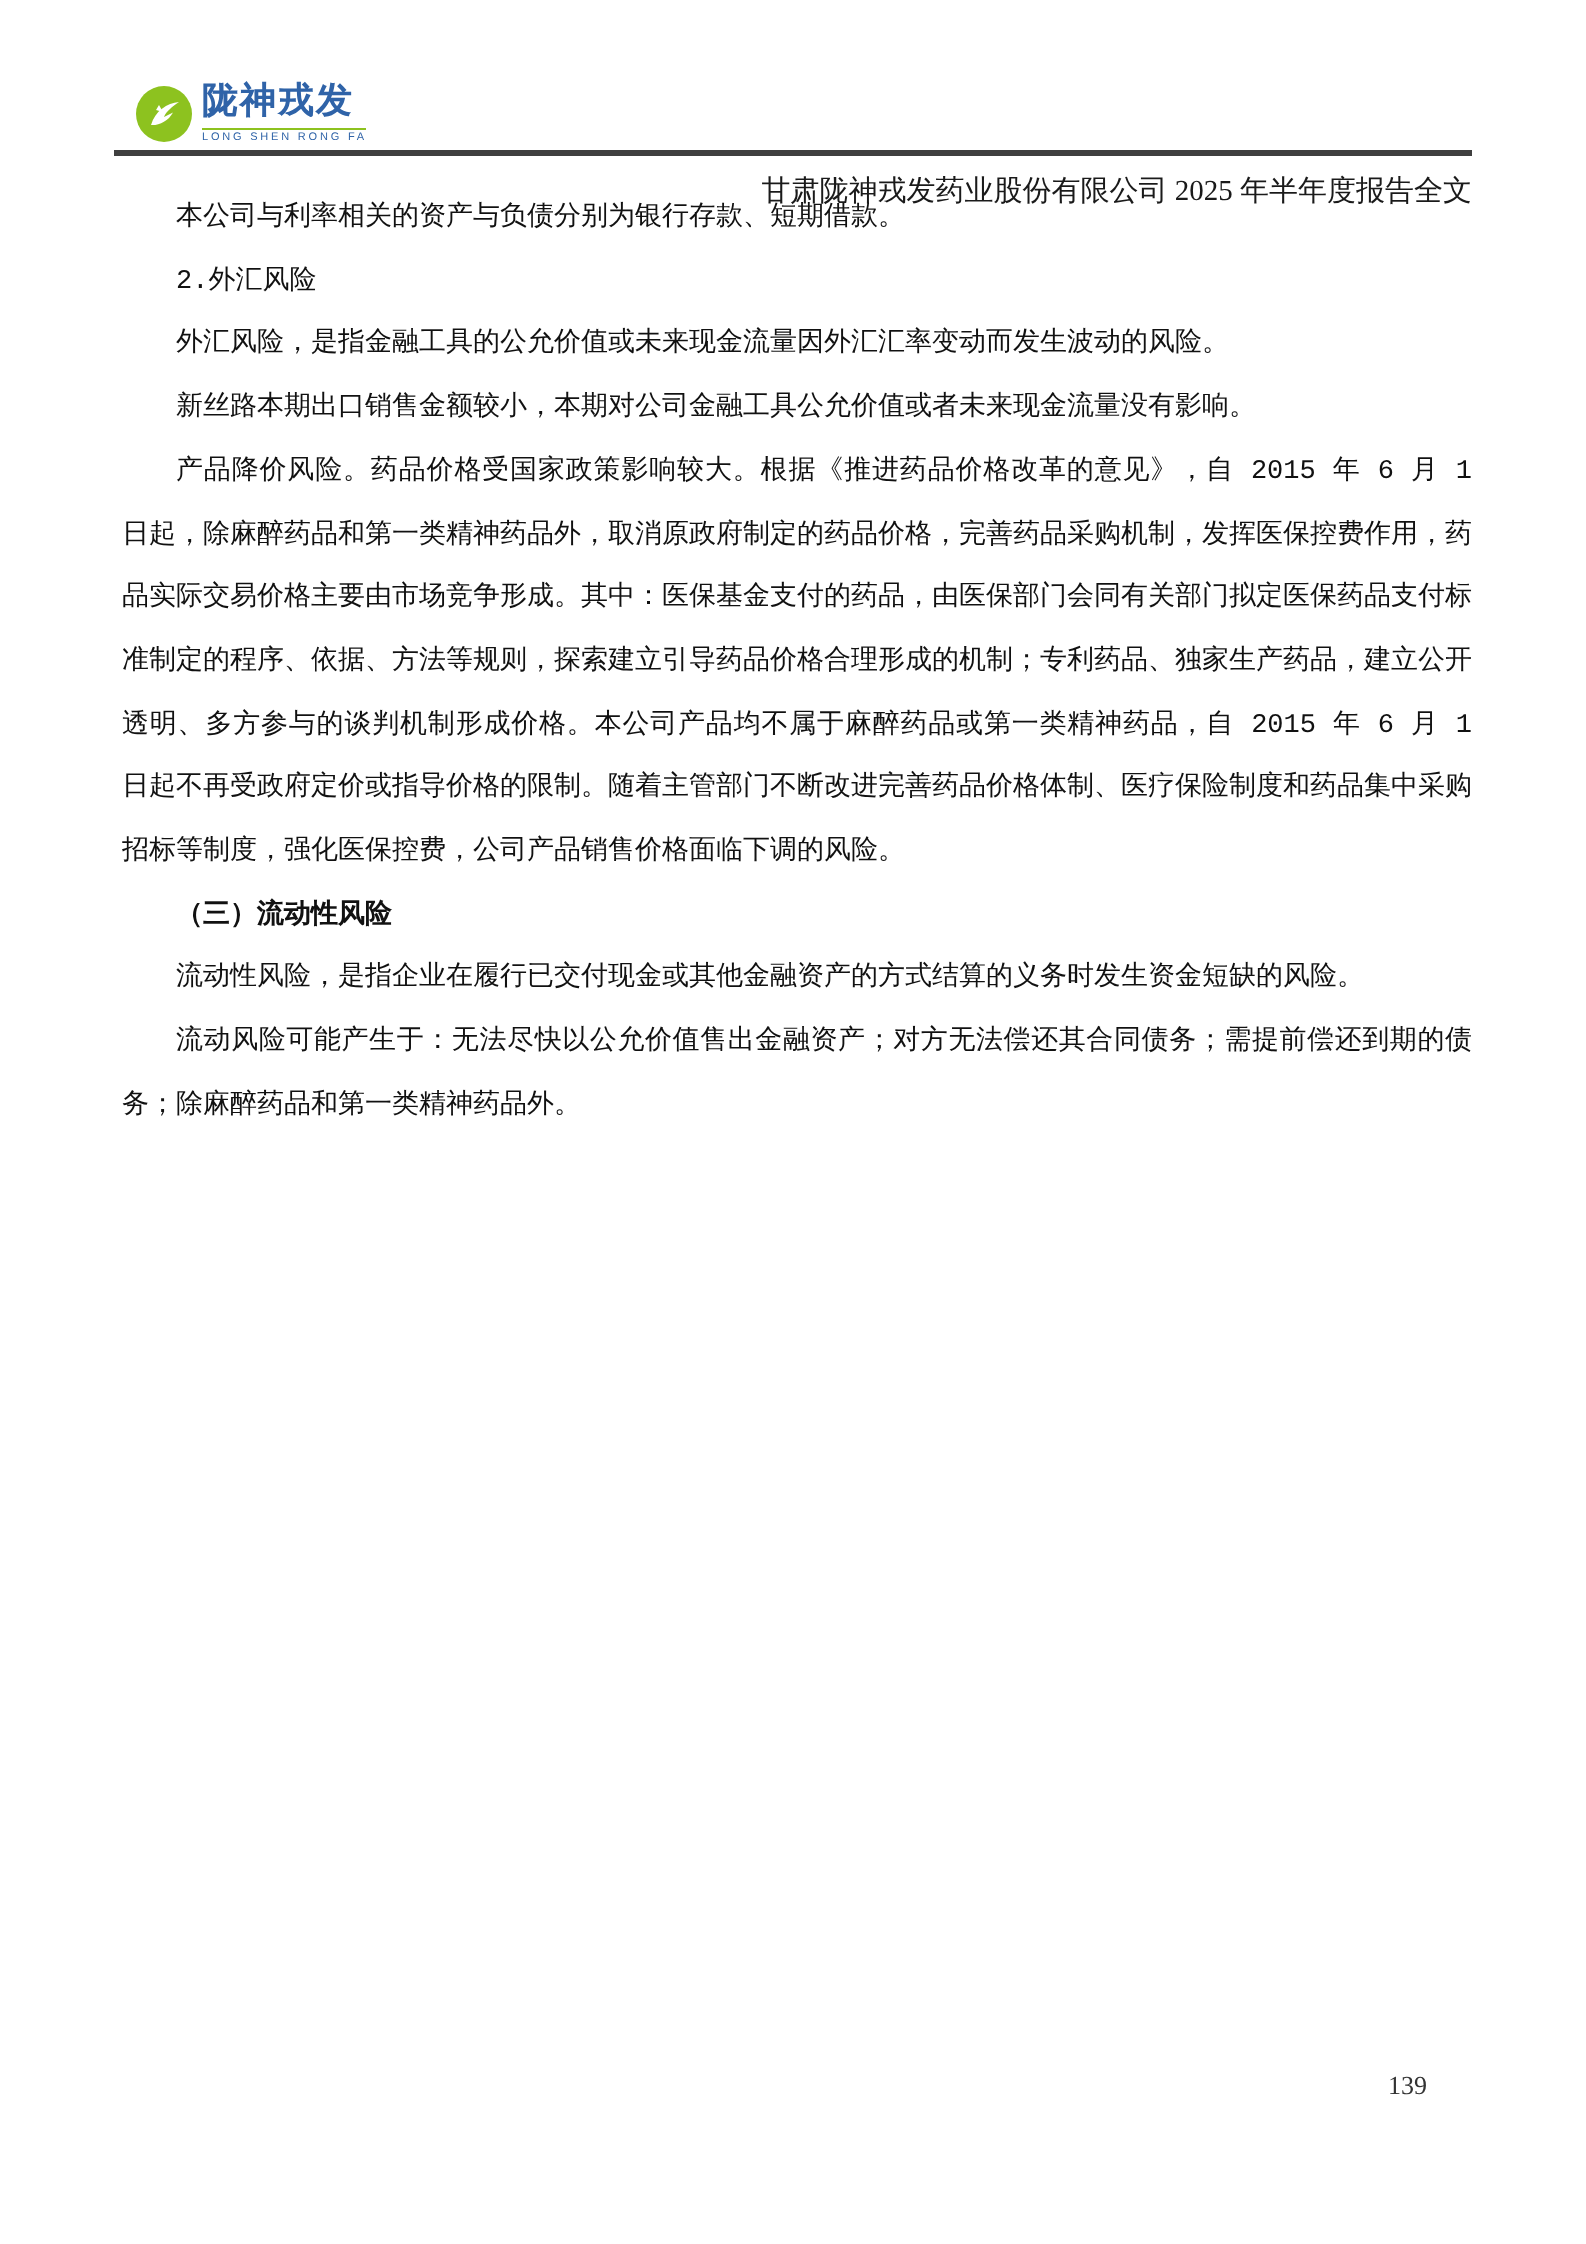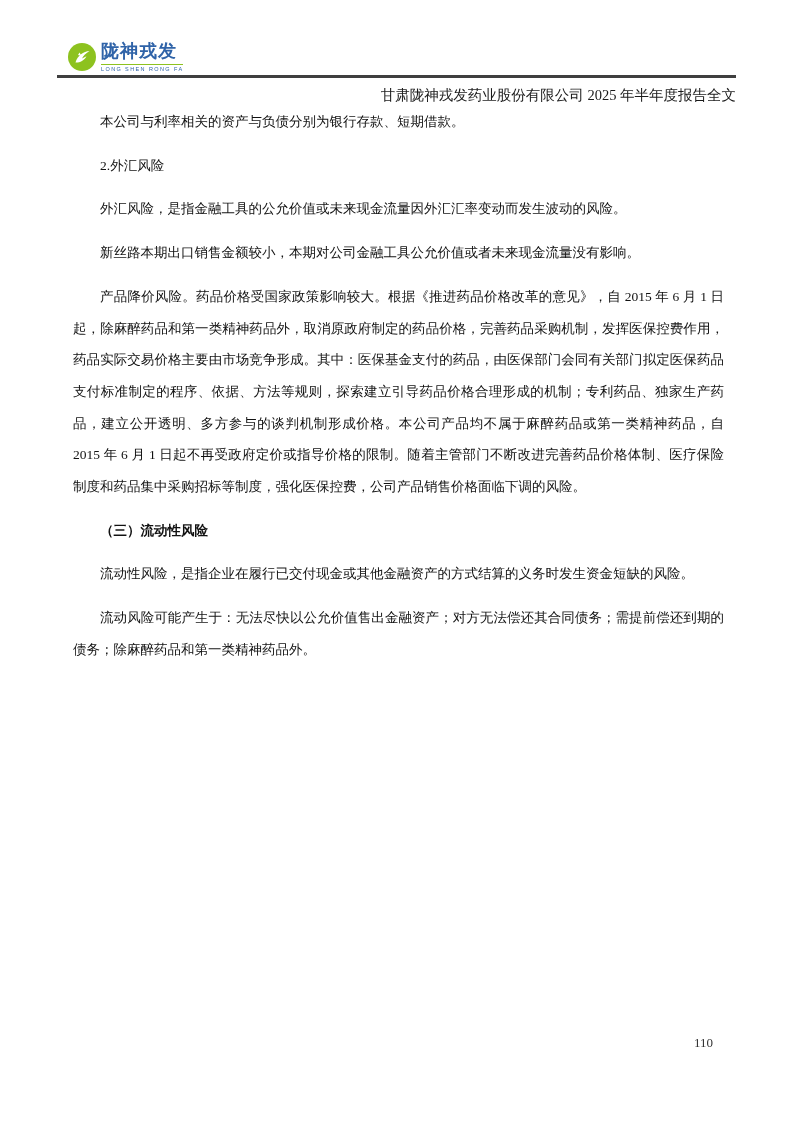--- a/index.html
+++ b/index.html
@@ -75,22 +75,23 @@
     position: absolute;
     left: 61px;
     top: 94px;
     width: 675px;
     font-size: 13.5px;
     line-height: 31.7px;
     text-align: justify;
     text-justify: inter-ideograph;
   }
   .content p {
-    margin: 12px;
+    margin: 0;
     text-indent: 2em;
+    font-family: Liberation Mono, monospace;
   }
   .content p.h3 {
     font-weight: bold;
   }
 
   
   .page-number {
     position: absolute;
     left: 694px;
     top: 1035px;
@@ -125,15 +126,15 @@
     <p class="para">本公司与利率相关的资产与负债分别为银行存款、短期借款。</p>
     <p class="para sub">2.外汇风险</p>
     <p class="para">外汇风险，是指金融工具的公允价值或未来现金流量因外汇汇率变动而发生波动的风险。</p>
     <p class="para">新丝路本期出口销售金额较小，本期对公司金融工具公允价值或者未来现金流量没有影响。</p>
     <p class="para">产品降价风险。药品价格受国家政策影响较大。根据《推进药品价格改革的意见》，自 2015 年 6 月 1 日起，除麻醉药品和第一类精神药品外，取消原政府制定的药品价格，完善药品采购机制，发挥医保控费作用，药品实际交易价格主要由市场竞争形成。其中：医保基金支付的药品，由医保部门会同有关部门拟定医保药品支付标准制定的程序、依据、方法等规则，探索建立引导药品价格合理形成的机制；专利药品、独家生产药品，建立公开透明、多方参与的谈判机制形成价格。本公司产品均不属于麻醉药品或第一类精神药品，自 2015 年 6 月 1 日起不再受政府定价或指导价格的限制。随着主管部门不断改进完善药品价格体制、医疗保险制度和药品集中采购招标等制度，强化医保控费，公司产品销售价格面临下调的风险。</p>
     <p class="h3">（三）流动性风险</p>
     <p class="para">流动性风险，是指企业在履行已交付现金或其他金融资产的方式结算的义务时发生资金短缺的风险。</p>
     <p class="para">流动风险可能产生于：无法尽快以公允价值售出金融资产；对方无法偿还其合同债务；需提前偿还到期的债务；除麻醉药品和第一类精神药品外。</p>
   </main>
 
-  <div class="page-number">110</div>
+  <div class="page-number">139</div>
 
 </div>
 
 </body></html>

